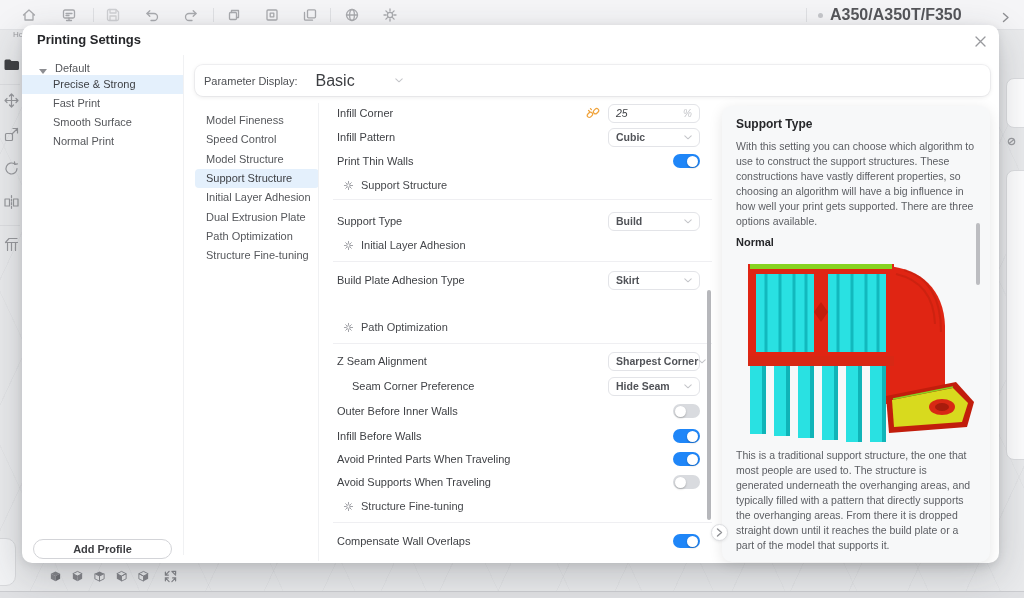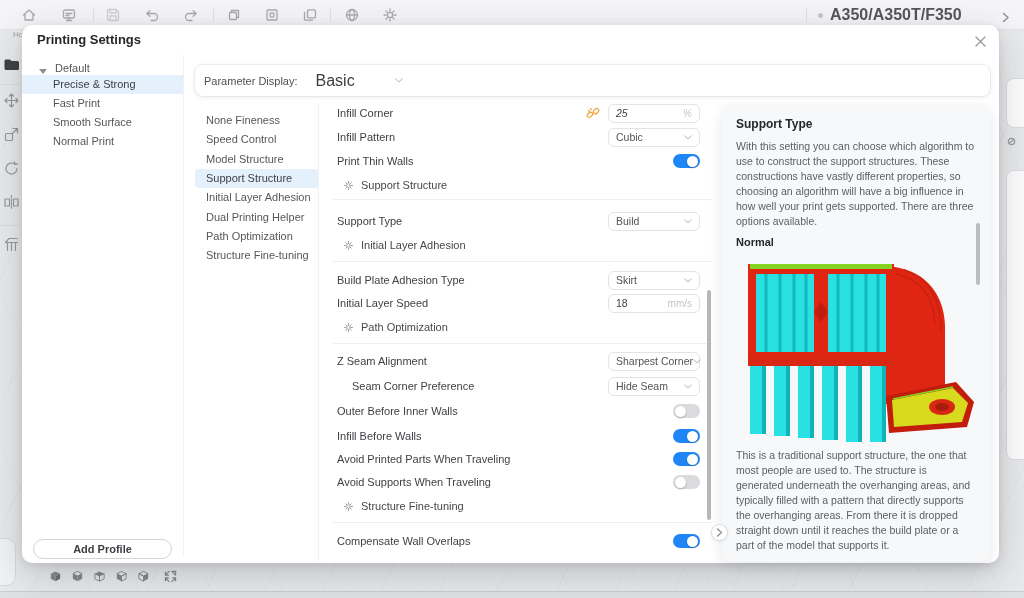--- a/index.html
+++ b/index.html
@@ -72,21 +72,21 @@
   .nav-item.selected { background:#e4f0fc; color:#3f4145; }
   .vdiv { position:absolute; left:296px; top:78px; height:458px; width:1px; background:#f0f1f3; }
 
   .srow { position:absolute; left:315px; width:373px; height:20px; padding-right:10px; display:flex; align-items:center; justify-content:space-between; }
   .lab { font-size:11px; color:#3f4145; white-space:nowrap; }
   .lab.indent { padding-left:15px; }
   .ctl { display:flex; align-items:center; gap:8px;font-style:italic; }
   .ibox, .sbox { width:92px; height:19px; border:1px solid #e3e4e8; border-radius:6px; background:#fff; display:flex; align-items:center; justify-content:space-between; padding:0 7px; }
   .ival { font-size:10.5px; color:#3d3f43; }
   .iunit { font-size:10px; color:#c3c4c8; }
-  .sval { font-size:10.5px; color:#515358; white-space:nowrap; }
+  .sval { font-size:10.5px; color:#515358; white-space:nowrap;font-weight:bold; }
   .chev { width:8px; height:5px; color:#c4c5c9; flex:none; }
   .chev svg { width:8px; height:5px; display:block; stroke:currentColor; fill:none; stroke-width:1.3; stroke-linecap:round; stroke-linejoin:round; }
   .unlink { width:14px; height:14px; color:#f0a33c; }
   .unlink svg { width:14px; height:14px; display:block; stroke:currentColor; fill:none; stroke-width:1.4; stroke-linecap:round; }
   .toggle { width:27px; height:14px; border-radius:7px; position:relative; cursor:pointer; }
   .toggle[data-state="on"]  { background:#1f86f8; }
   .toggle[data-state="off"] { background:#d9dbdf; }
   .knob { position:absolute; top:1.5px; width:11px; height:11px; border-radius:50%; background:#fff; box-shadow:0 1px 2px rgba(0,0,0,.25); }
   .toggle[data-state="on"] .knob { right:2px; }
   .toggle[data-state="off"] .knob { left:2px; }
@@ -303,26 +303,26 @@
     <div class="param-bar">
       <span class="param-label">Parameter Display:</span>
       <span class="param-value">Basic</span>
       <span class="chev">
           <svg viewBox="0 0 10 6">
             <use href="#sym-chev"></use>
           </svg>
         </span>
     </div>
 
-    <div class="nav-item" style="top:86px">None Fineness</div>
+    <div class="nav-item" style="top:86px">Model Fineness</div>
     <div class="nav-item" style="top:105px">Speed Control</div>
     <div class="nav-item" style="top:125px">Model Structure</div>
     <div class="nav-item selected" style="top:144px">Support Structure</div>
     <div class="nav-item" style="top:163px">Initial Layer Adhesion</div>
-    <div class="nav-item" style="top:183px">Dual Printing Helper</div>
+    <div class="nav-item" style="top:183px">Dual Extrusion Plate</div>
     <div class="nav-item" style="top:202px">Path Optimization</div>
     <div class="nav-item" style="top:221px">Structure Fine-tuning</div>
     <div class="vdiv"></div>
 
     <div class="srow" style="top:78px">
       <span class="lab">Infill Corner</span>
       <div class="ctl">
         <span class="unlink">
             <svg viewBox="0 0 16 16">
               <rect x="1.2" y="7.8" width="6.6" height="4.6" rx="2.3" transform="rotate(-45 4.5 10.1)"></rect>
@@ -393,27 +393,20 @@
       <div class="sbox">
         <span class="sval">Skirt</span>
         <span class="chev">
             <svg viewBox="0 0 10 6">
               <use href="#sym-chev"></use>
             </svg>
           </span>
       </div>
     </div>
 
-    <div class="srow" style="top:268px">
-      <span class="lab">Initial Layer Speed</span>
-      <div class="ibox">
-        <span class="ival">18</span>
-        <span class="iunit">mm/s</span>
-      </div>
-    </div>
 
     <div class="hdr" style="top:294px">
       <span class="gear">
           <svg viewBox="0 0 16 16">
             <use href="#sym-gear"></use>
           </svg>
         </span>
       <span>Path Optimization</span>
     </div>
     <div class="hdiv" style="top:318px"></div>

